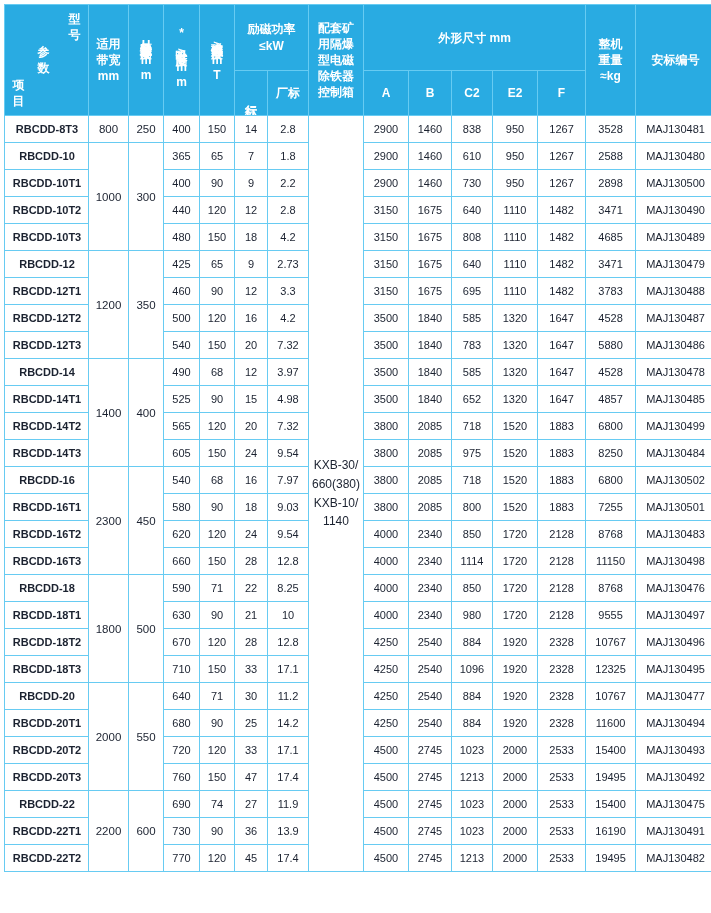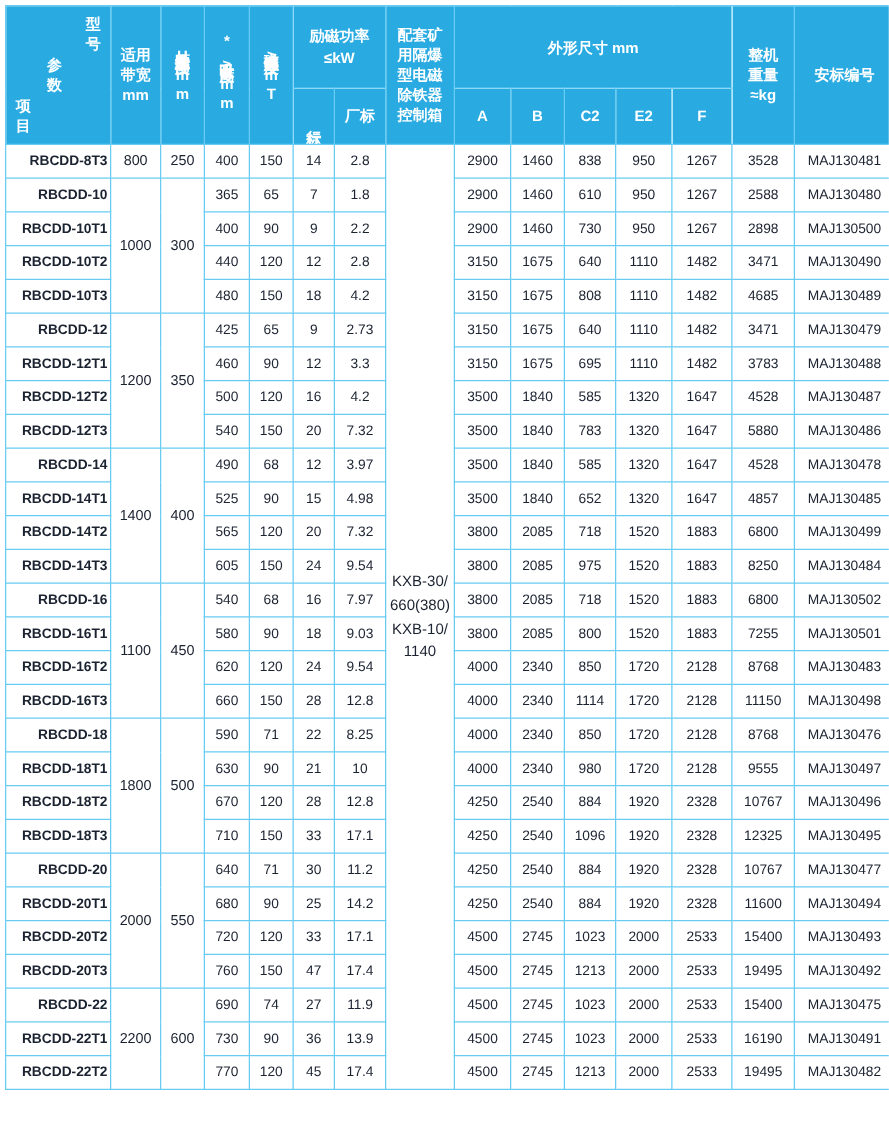--- a/index.html
+++ b/index.html
@@ -47,21 +47,21 @@
   .corner-inner .c-bottom{align-self:flex-start;padding-left:2px;}
   tbody td{
     height:27px;
     font-size:11px;
     text-align:center;
     vertical-align:middle;
     background:#ffffff;
     padding:1px 2px;
   }
   tbody td.model{
-    text-align:right;
+    text-align:center;
     padding-left:3px;
     font-weight:bold;
     font-size:11px;
   }
   tbody td.ctrl{
     white-space:pre-line;
     line-height:1.55;
     font-size:12px;
   }
   tbody td.band,tbody td.hgt{font-size:11.5px;}
@@ -316,21 +316,21 @@
           <td>3800</td>
           <td>2085</td>
           <td>975</td>
           <td>1520</td>
           <td>1883</td>
           <td>8250</td>
           <td class="cert">MAJ130484</td>
         </tr>
         <tr>
           <td class="model">RBCDD-16</td>
-          <td rowspan="4" class="band">1100</td>
+          <td rowspan="4" class="band">2300</td>
           <td rowspan="4" class="hgt">450</td>
           <td>540</td>
           <td>68</td>
           <td>16</td>
           <td>7.97</td>
           <td>3800</td>
           <td>2085</td>
           <td>718</td>
           <td>1520</td>
           <td>1883</td>

